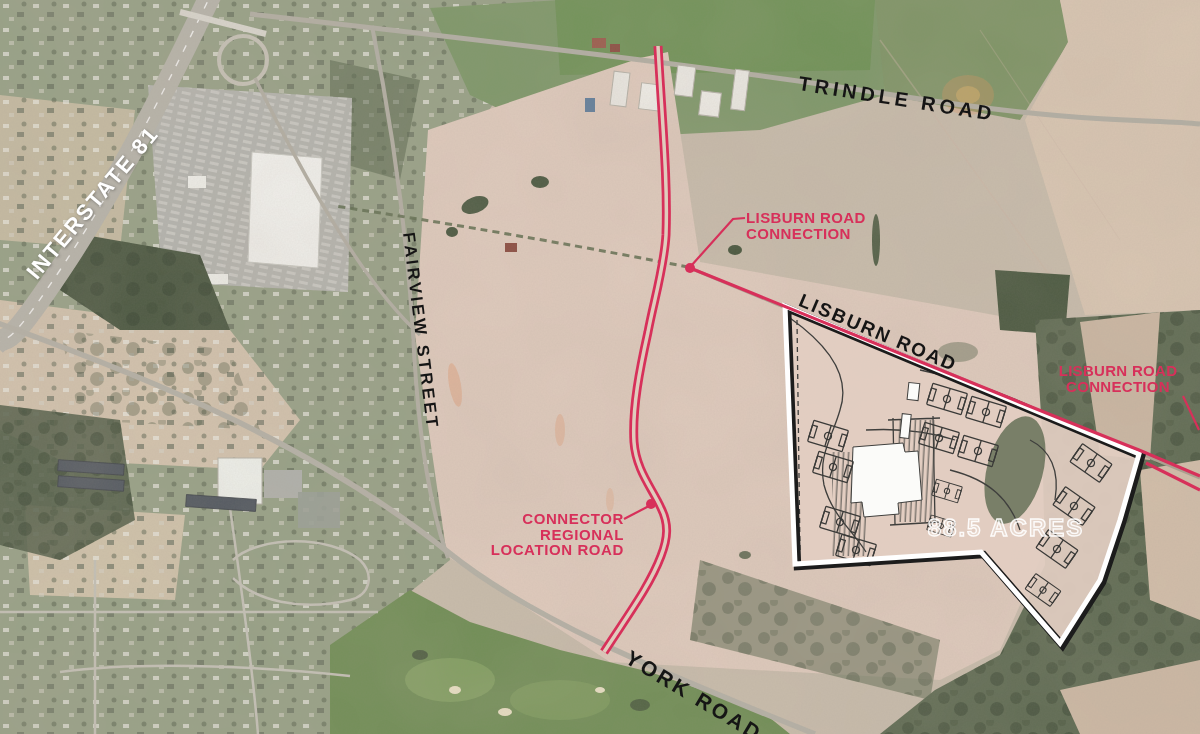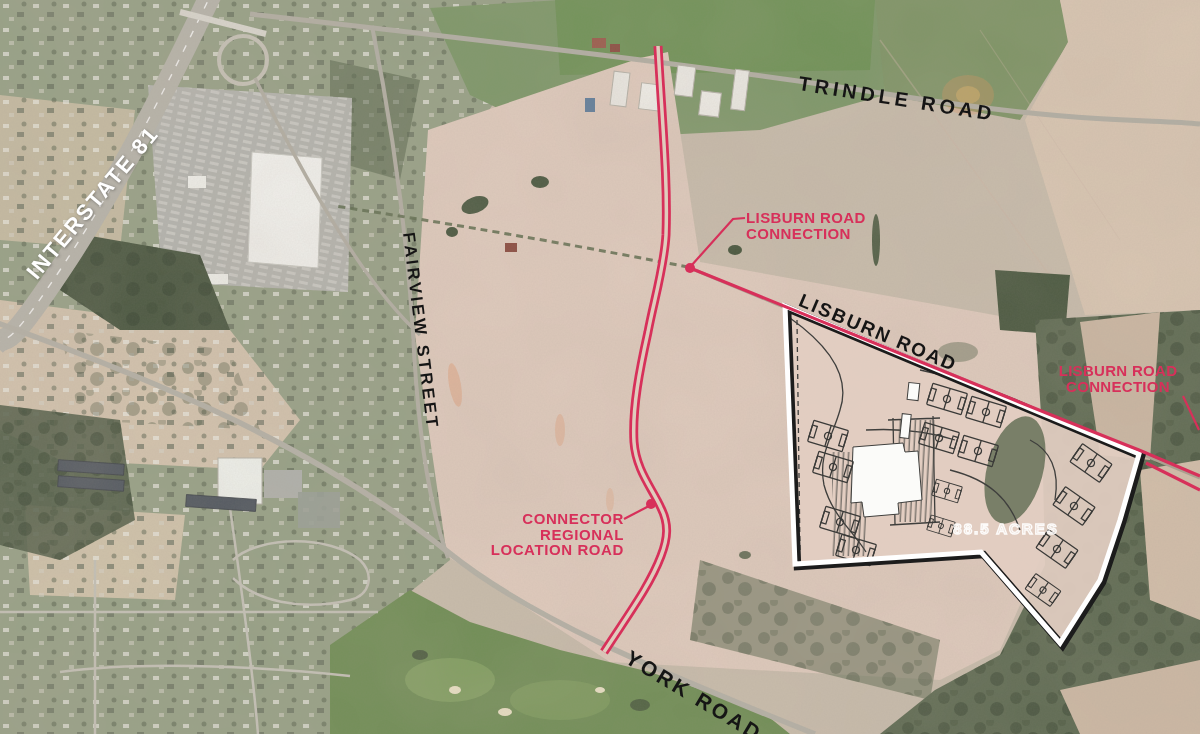--- a/index.html
+++ b/index.html
@@ -19,21 +19,21 @@
       transform:translate(-50%,-50%) rotate(83deg);}
   #lbl-lisburn{left:878px;top:333px;font-size:19px;letter-spacing:2px;
       transform:translate(-50%,-50%) rotate(23deg);}
   #lbl-york{left:694px;top:696px;font-size:21px;letter-spacing:3px;
       transform:translate(-50%,-50%) rotate(31deg);}
   #lbl-conn-center{left:746px;top:210px;font-size:15px;letter-spacing:.4px;}
   #lbl-conn-east{left:1048px;top:363px;width:140px;text-align:center;font-size:15px;letter-spacing:.3px;white-space:normal;}
   #lbl-proposed{left:437px;top:511px;width:187px;text-align:right;font-size:15px;letter-spacing:.6px;white-space:normal;}
   #lbl-site-title{left:1009px;top:503px;font-size:20px;letter-spacing:2.5px;
       transform:translate(-50%,-50%);text-shadow:0 1px 2px rgba(50,45,40,.5);}
-  #lbl-site-acres{left:1006px;top:528px;font-size:15px;letter-spacing:2px;font-weight:800;
+  #lbl-site-acres{left:1006px;top:528px;font-size:24px;letter-spacing:2px;font-weight:800;
       transform:translate(-50%,-50%);color:rgba(255,255,255,.22);
       -webkit-text-stroke:1.4px rgba(255,255,255,.9);}
 </style>
 </head>
 <body>
 
 <div id="stage">
 
 <svg id="basemap" viewBox="0 0 1200 734" xmlns="http://www.w3.org/2000/svg">
   <defs>

